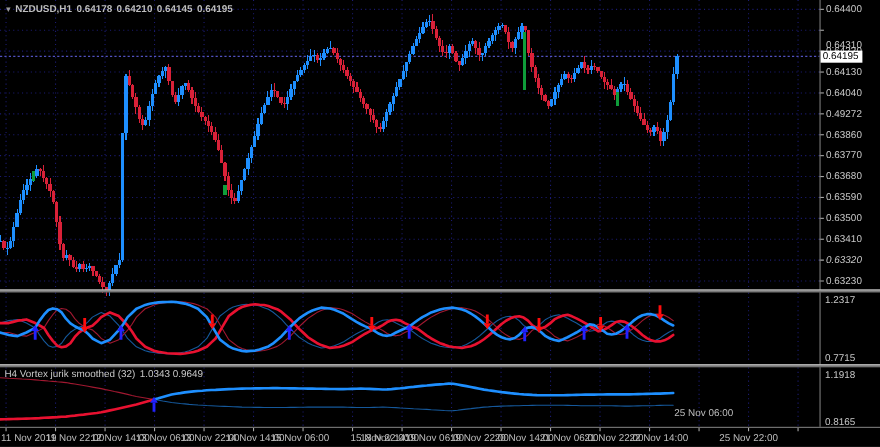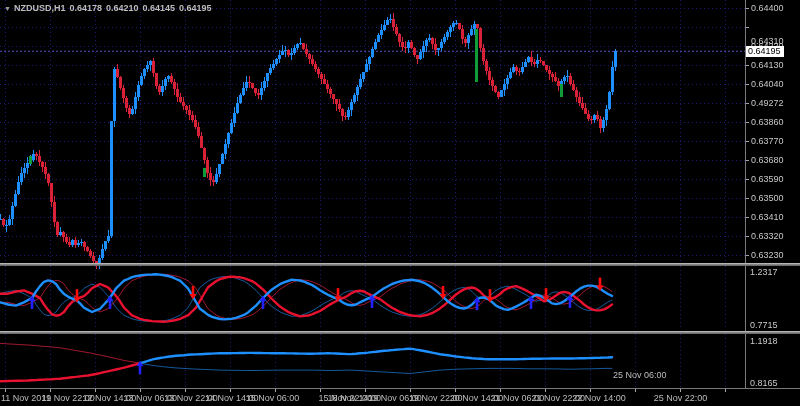--- a/index.html
+++ b/index.html
@@ -591,40 +591,43 @@
         <line x1="635.5" y1="389" x2="635.5" y2="392"></line>
         <line x1="680.5" y1="389" x2="680.5" y2="392"></line>
         <line x1="725.5" y1="389" x2="725.5" y2="392"></line>
       </g>
     </svg>
 
   <div id="chart-title">
     <span class="tri">▼</span><span>NZDUSD,H1</span><span>0.64178</span><span>0.64210</span><span>0.64145</span><span>0.64195</span>
   </div>
 
+  <div class="ind-label" style="top:335px">
+    <span>H4 Vortex jurik smoothed (32)</span><span>1.0343 0.9649</span>
+  </div>
 
   <div class="sep" style="top:263px"></div>
   <div class="sep" style="top:331px"></div>
   <div id="axis-border" style="left:745px"></div>
   <div id="bottom-border" style="top:388px"></div>
 
   <div id="price-axis-labels">
       <div class="lbl" style="left: 751px; top: 3px;">0.64400</div>
       <div class="lbl" style="left: 751px; top: 36px;">0.64310</div>
       <div class="lbl" style="left: 751px; top: 40.9987px;">0.64220</div>
       <div class="lbl" style="left: 751px; top: 59.9981px;">0.64130</div>
       <div class="lbl" style="left: 751px; top: 78.9975px;">0.64040</div>
       <div class="lbl" style="left: 751px; top: 97.9968px;">0.49272</div>
       <div class="lbl" style="left: 751px; top: 116.996px;">0.63860</div>
       <div class="lbl" style="left: 751px; top: 135.996px;">0.63770</div>
       <div class="lbl" style="left: 751px; top: 154.995px;">0.63680</div>
       <div class="lbl" style="left: 751px; top: 173.994px;">0.63590</div>
       <div class="lbl" style="left: 751px; top: 192.994px;">0.63500</div>
       <div class="lbl" style="left: 751px; top: 211.993px;">0.63410</div>
-      <div class="lbl" style="left: 751px; top: 230.992px;">0.63320</div>
+      <div class="lbl" style="left: 751px; top: 230.992px; font-style: italic;">0.63320</div>
       <div class="lbl" style="left: 751px; top: 249.992px;">0.63230</div>
     </div>
 
   <div class="lbl corner-lbl" style="left:750px;top:267px">1.2317</div>
   <div class="lbl corner-lbl" style="left:750px;top:320px">0.7715</div>
   <div class="lbl corner-lbl" style="left:750px;top:336px">1.1918</div>
   <div class="lbl corner-lbl" style="left:750px;top:378px">0.8165</div>
 
   <div id="current-price-box" style="left: 746px; top: 46.2763px;">0.64195</div>
 

